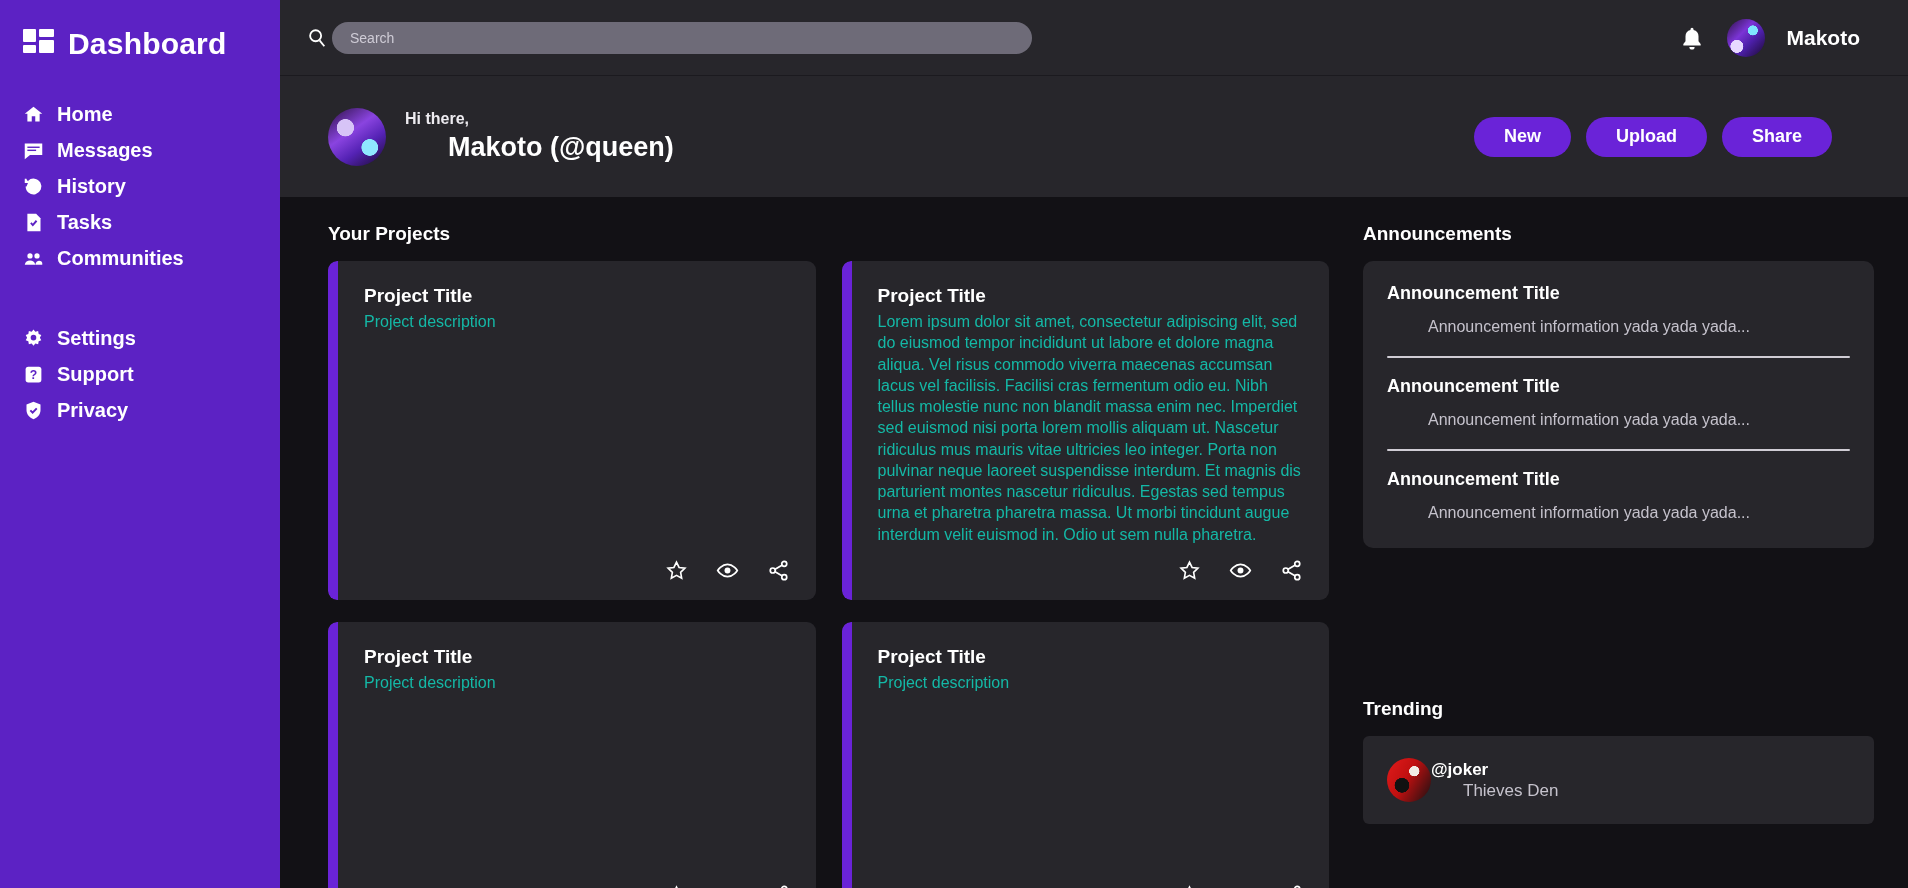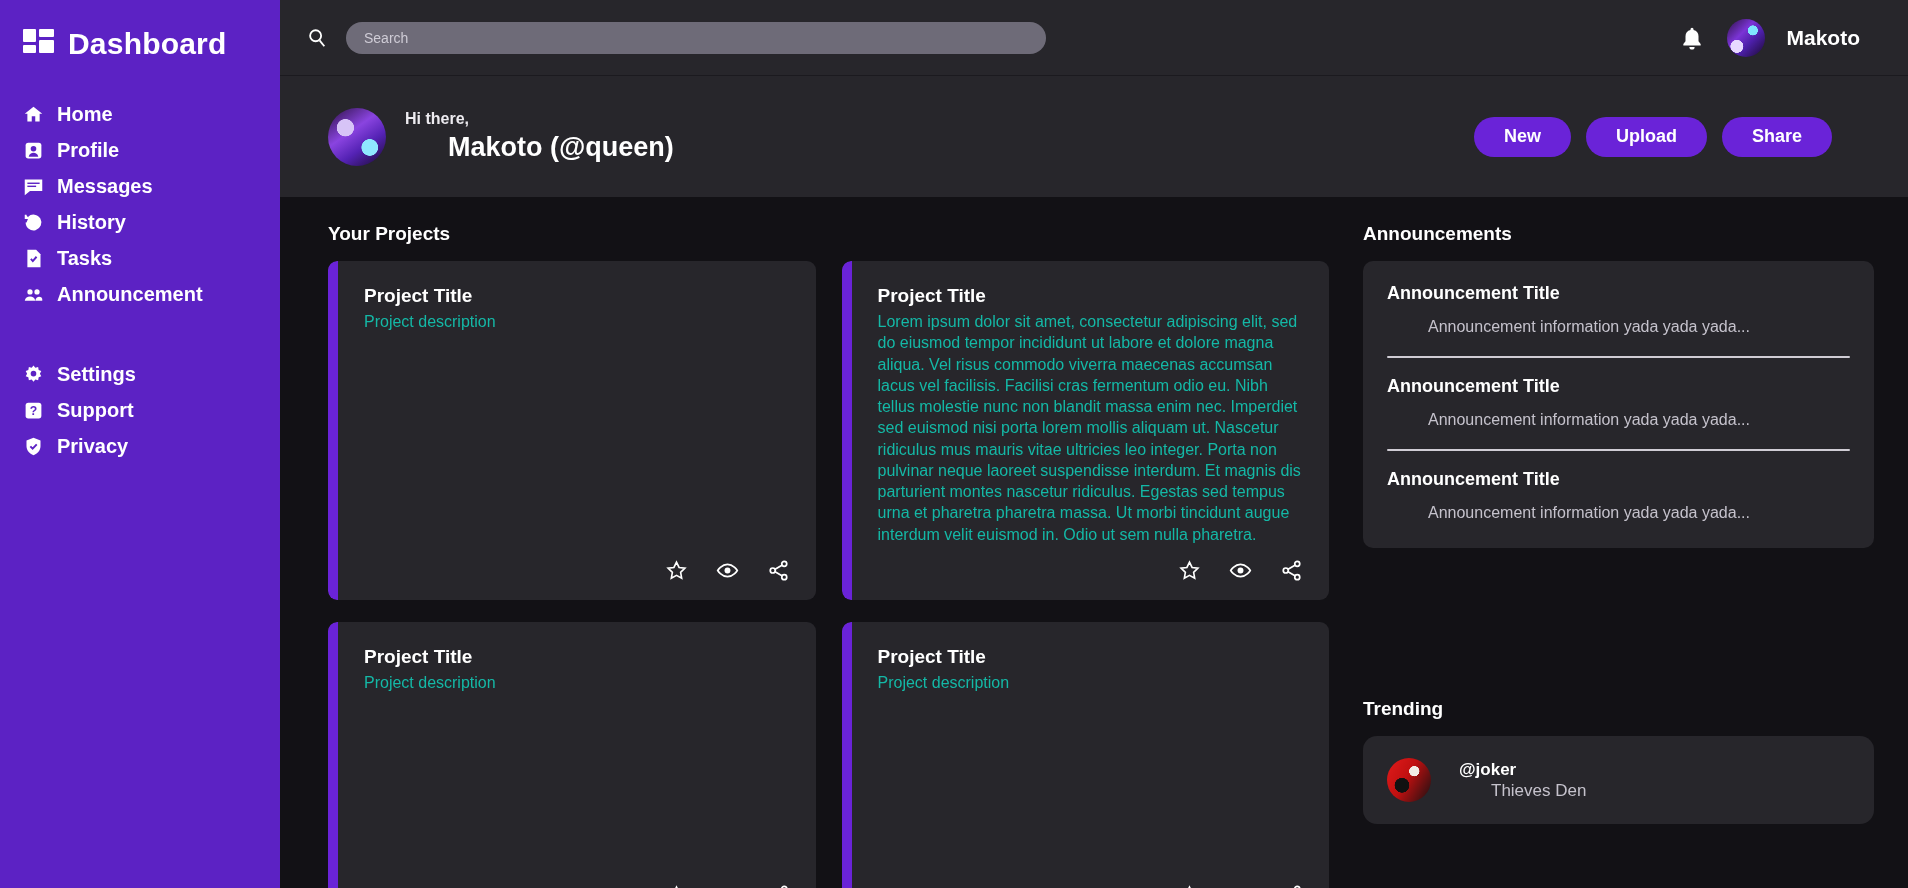--- a/index.html
+++ b/index.html
@@ -32,21 +32,21 @@
   .nav-label { color: #fff; font-size: 20px; font-weight: 600; }
 
   
   .main { flex: 1; height: 888px; display: flex; flex-direction: column; background: #121115; overflow: hidden; }
 
   
   .topbar {
     height: 75px; min-height: 75px; background: #27262B;
     display: flex; align-items: center; padding: 0 26px 0 26px;
   }
-  .search-wrap { display: flex; align-items: center; gap: 18px; }
+  .search-wrap { display: flex; align-items: center; gap: 4px; }
   .search-icon { width: 22px; height: 22px; color: #fff; }
   .search-icon svg { width: 22px; height: 22px; }
   .search-input {
     width: 700px; height: 32px; border-radius: 16px; border: none;
     background: #6E6B78; color: #fff; padding: 0 18px;
     font-family: "Liberation Sans", sans-serif; font-size: 14px;
   }
   .search-input::placeholder { color: #CFCCD6; }
   .topbar-right { margin-left: auto; display: flex; align-items: center; gap: 22px; padding-right: 22px; }
   .bell-icon { width: 26px; height: 26px; color: #fff; cursor: pointer; }
@@ -107,21 +107,21 @@
   .act-icon svg { width: 23px; height: 23px; }
 
   
   .panel { background: #27262B; border-radius: 10px; padding: 22px 24px 26px 24px; }
   .ann-item { padding: 0; }
   .ann-title { color: #fff; font-size: 18px; font-weight: 700; margin-bottom: 14px; }
   .ann-info { color: #C5C2CC; font-size: 16px; margin-left: 41px; }
   .ann-div { height: 2px; background: #CFCCD4; margin: 20px 0 18px 0; border-radius: 1px; }
 
   .trending-wrap { margin-top: 150px; }
-  .trend-card { background: #27262B; border-radius: 14px; padding: 22px 24px; display: flex; align-items: center; gap: 28px; }
+  .trend-card { background: #27262B; border-radius: 6px; padding: 22px 24px; display: flex; align-items: center; gap: 0; }
   .trend-avatar {
     width: 44px; height: 44px; border-radius: 50%; flex: 0 0 44px;
     background:
       radial-gradient(circle at 62% 30%, #F2EDE6 0 12%, transparent 13%),
       radial-gradient(circle at 34% 62%, #111 0 18%, transparent 19%),
       linear-gradient(120deg, #E21B1B 0%, #C01010 45%, #1A1012 100%);
   }
   .trend-handle { color: #fff; font-size: 17px; font-weight: 600; line-height: 1.25; }
   .trend-sub { color: #C5C2CC; font-size: 17px; line-height: 1.25; margin-left: 32px; }
 </style>
@@ -147,30 +147,20 @@
 
       <div class="nav-item">
         <span class="nav-icon">
           <svg viewBox="0 0 24 24">
               <path d="M12 3 2 11h3v9h5v-6h4v6h5v-9h3z"></path>
             </svg>
         </span>
         <span class="nav-label">Home</span>
       </div>
 
-      <div class="nav-item">
-        <span class="nav-icon">
-          <svg viewBox="0 0 24 24">
-              <rect x="3" y="3" width="18" height="18" rx="3"></rect>
-              <circle cx="12" cy="10" r="3.2" fill="#5C22C4"></circle>
-              <path d="M6.5 19c.8-3 3-4.3 5.5-4.3S16.7 16 17.5 19z" fill="#5C22C4"></path>
-            </svg>
-        </span>
-        <span class="nav-label">Profile</span>
-      </div>
 
       <div class="nav-item">
         <span class="nav-icon">
           <svg viewBox="0 0 24 24">
               <path d="M2 4h20v13H8l-6 5z"></path>
               <rect x="5" y="7.5" width="14" height="1.6" fill="#5C22C4"></rect>
               <rect x="5" y="11" width="10" height="1.6" fill="#5C22C4"></rect>
             </svg>
         </span>
         <span class="nav-label">Messages</span>
@@ -199,21 +189,21 @@
 
       <div class="nav-item">
         <span class="nav-icon">
           <svg viewBox="0 0 24 24">
               <circle cx="8" cy="9" r="3"></circle>
               <circle cx="16" cy="9" r="3"></circle>
               <path d="M2 19c.6-3.2 3-4.8 6-4.8S13.4 15.8 14 19z"></path>
               <path d="M14 19c.5-2.7 2.4-4.3 4.6-4.3 1.6 0 3 .8 3.4 2.3V19z"></path>
             </svg>
         </span>
-        <span class="nav-label">Announcement</span>
+        <span class="nav-label">Communities</span>
       </div>
 
       <div class="nav-gap"></div>
 
       <div class="nav-item">
         <span class="nav-icon">
           <svg viewBox="0 0 24 24">
               <path d="M12 1.8l2.1 2.5 3.2-.8.6 3.3 3 1.3-1.6 2.9 1.6 2.9-3 1.3-.6 3.3-3.2-.8L12 20.2 9.9 17.7l-3.2.8-.6-3.3-3-1.3L4.7 11 3.1 8.1l3-1.3.6-3.3 3.2.8z"></path>
               <circle cx="12" cy="11" r="3.2" fill="#5C22C4"></circle>
             </svg>

